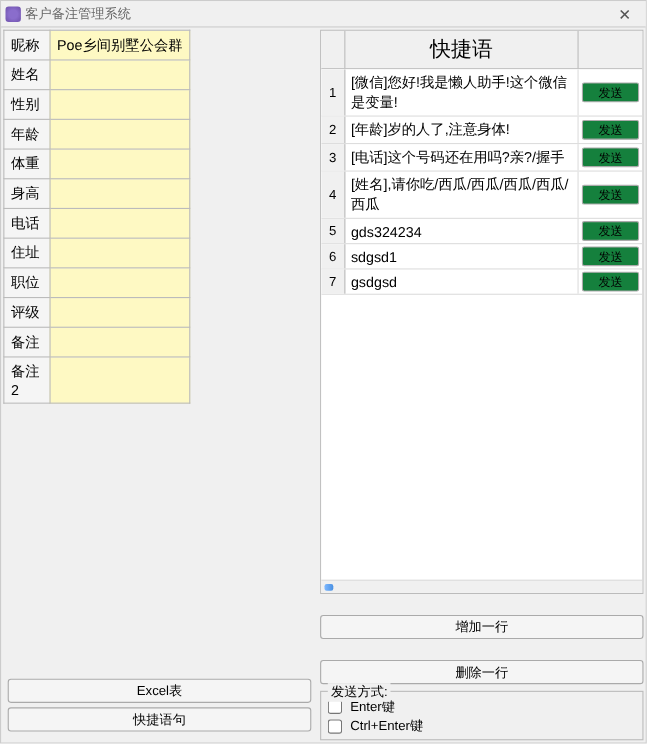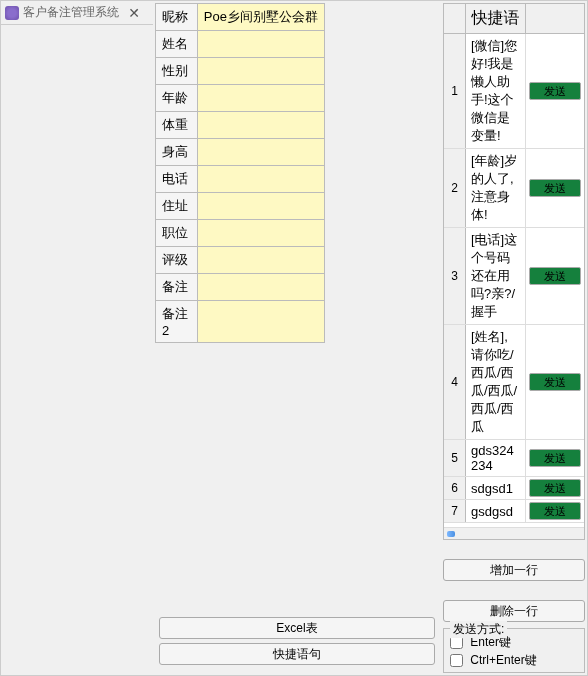--- a/index.html
+++ b/index.html
@@ -14,21 +14,21 @@
       width: 588px;
       height: 676px;
       overflow: hidden;
     }
     .window {
       width: 588px;
       height: 676px;
       background: #f0f0f0;
       border: 1px solid #ccc;
       display: flex;
-      flex-direction: row;
+      flex-direction: column;
     }
     .titlebar {
       height: 24px;
       display: flex;
       align-items: center;
       padding: 0 4px;
       border-bottom: 1px solid #ccc;
       background: #f0f0f0;
     }
     .titlebar-icon {
@@ -117,21 +117,21 @@
       border-bottom: 1px solid #bbb;
     }
     .quick-header-num {
       width: 22px;
       border-right: 1px solid #bbb;
     }
     .quick-header-text {
       flex: 1;
       text-align: center;
       padding: 4px 0;
-      font-size: 16px;
+      font-size: 19px;
       border-right: 1px solid #bbb;
     }
     .quick-header-btn {
       width: 58px;
     }
     .quick-body {
       flex: 1;
       overflow-y: auto;
       background: #fff;
     }

